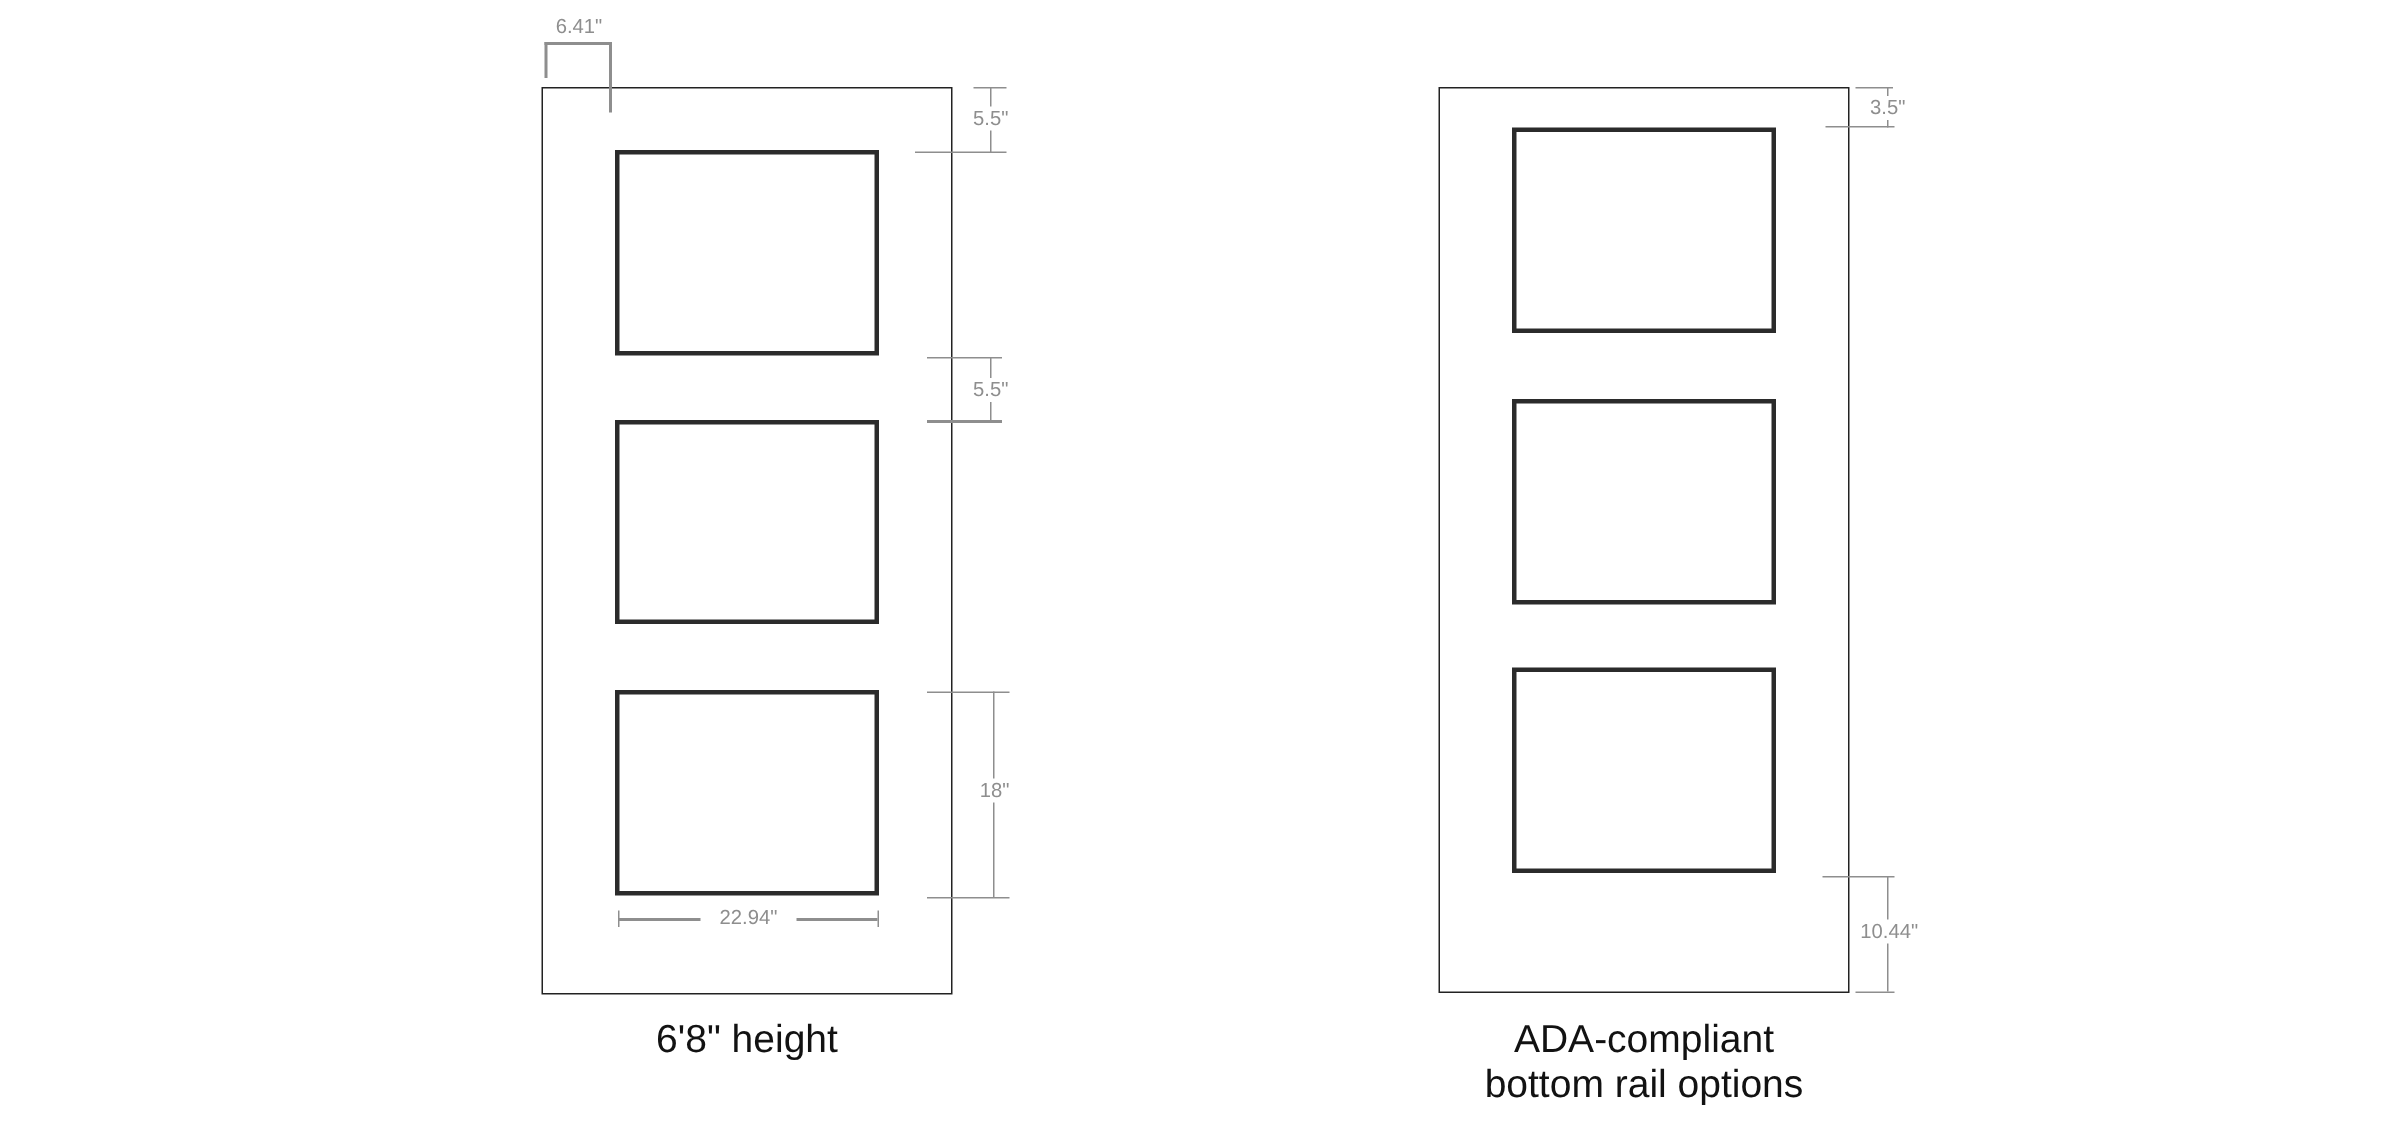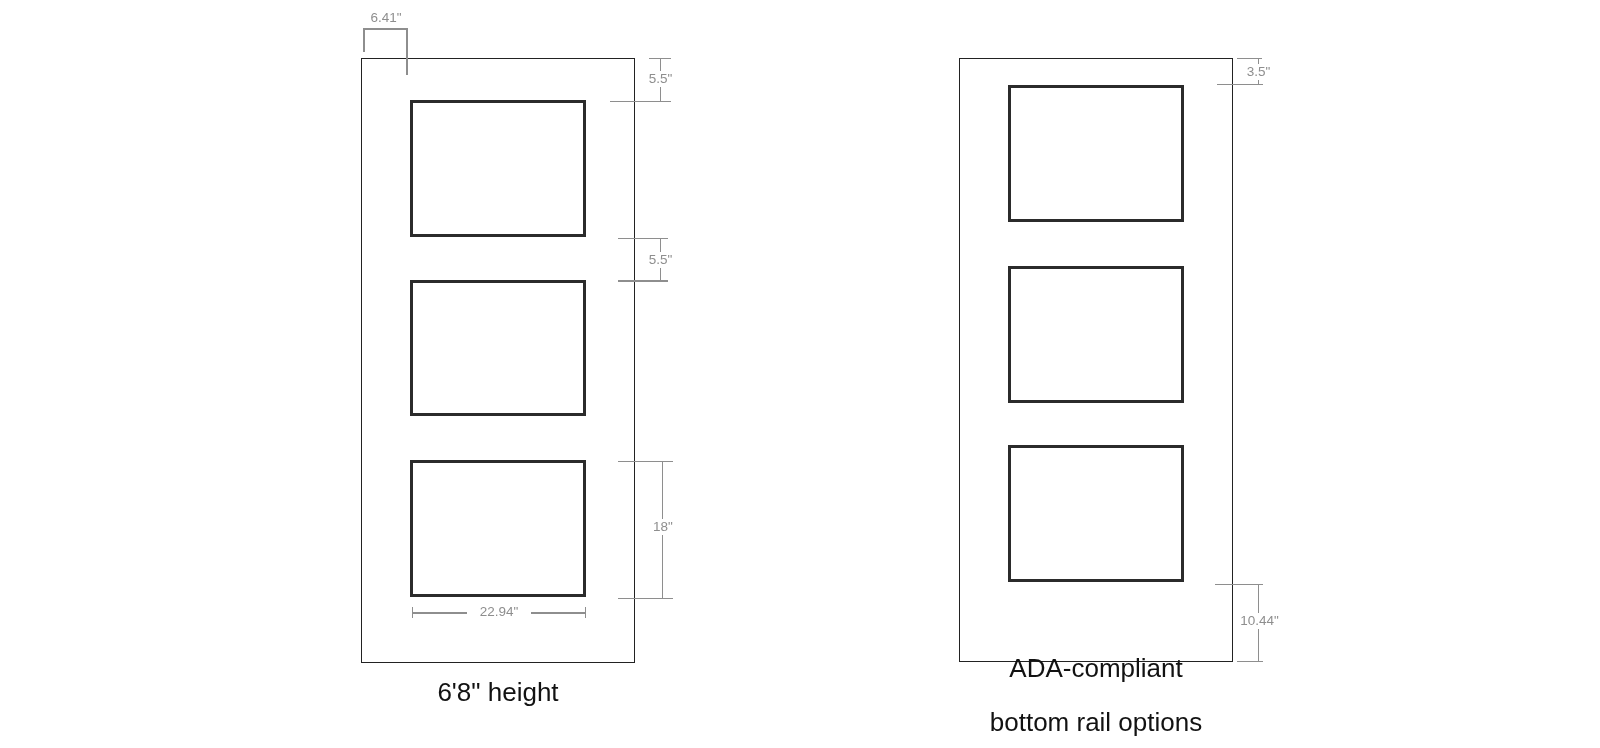--- a/index.html
+++ b/index.html
@@ -108,17 +108,17 @@
     <div class="hline" style="left:1237px; top:57.5px; width:25px;"></div>
     <div class="hline" style="left:1217px; top:83.5px; width:46px;"></div>
     <div class="vline" style="left:1257.5px; top:58px; height:27px;"></div>
     <div class="dimlabel" style="left:1244px; top:64px; width:29px;">3.5"</div>
 
     <div class="hline" style="left:1215px; top:583.5px; width:48px;"></div>
     <div class="hline" style="left:1237px; top:660.5px; width:26px;"></div>
     <div class="vline" style="left:1257.5px; top:584px; height:77px;"></div>
     <div class="dimlabel" style="left:1237px; top:613px; width:45px;">10.44"</div>
 
-    <div class="caption" style="left:959px; top:653px; width:274px;">ADA-compliant</div>
+    <div class="caption" style="left:959px; top:677px; width:274px;">ADA-compliant</div>
     <div class="caption" style="left:959px; top:707px; width:274px;">bottom rail options</div>
   </div>
 
 </div>
 
 </body></html>

